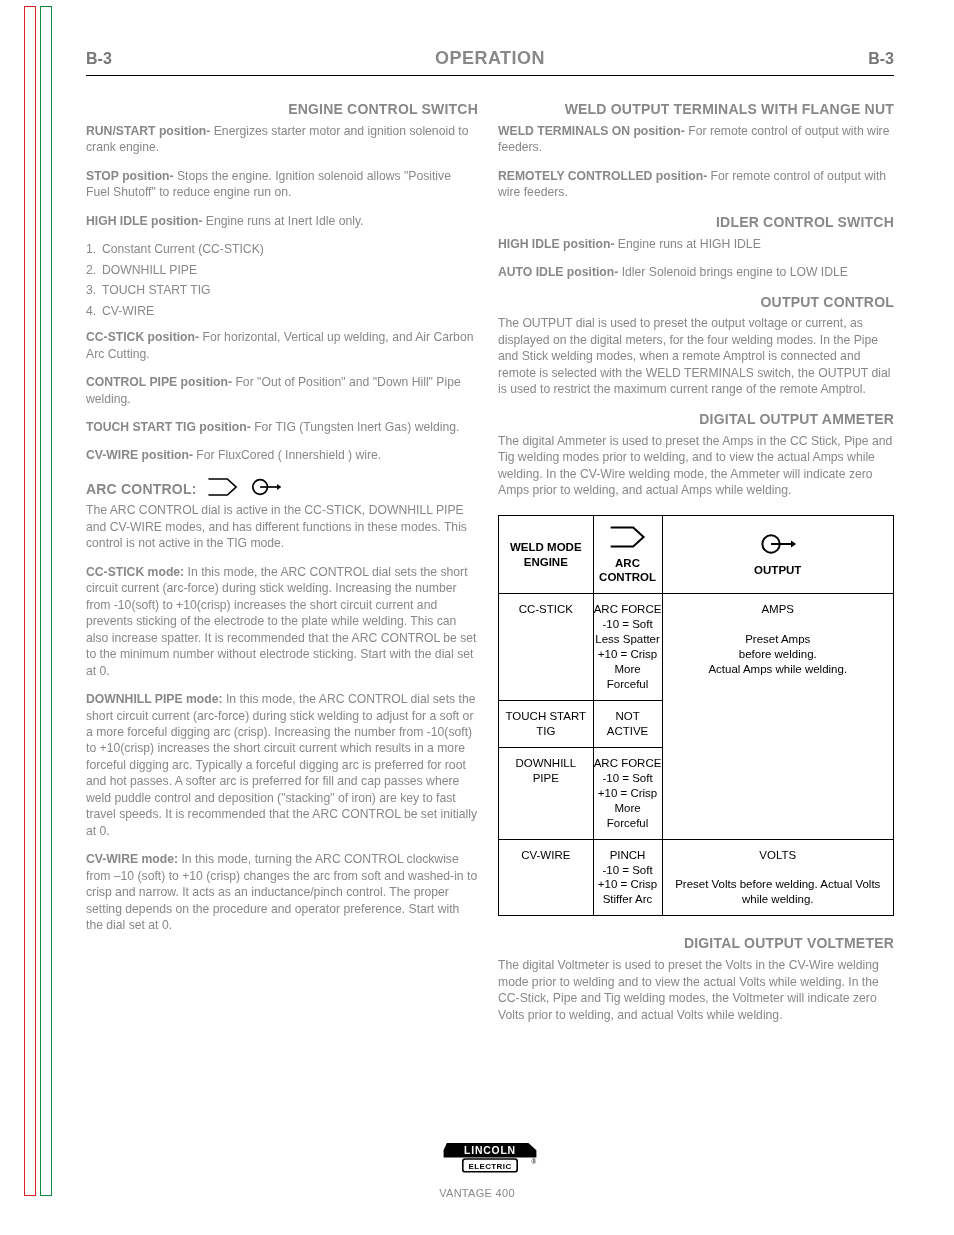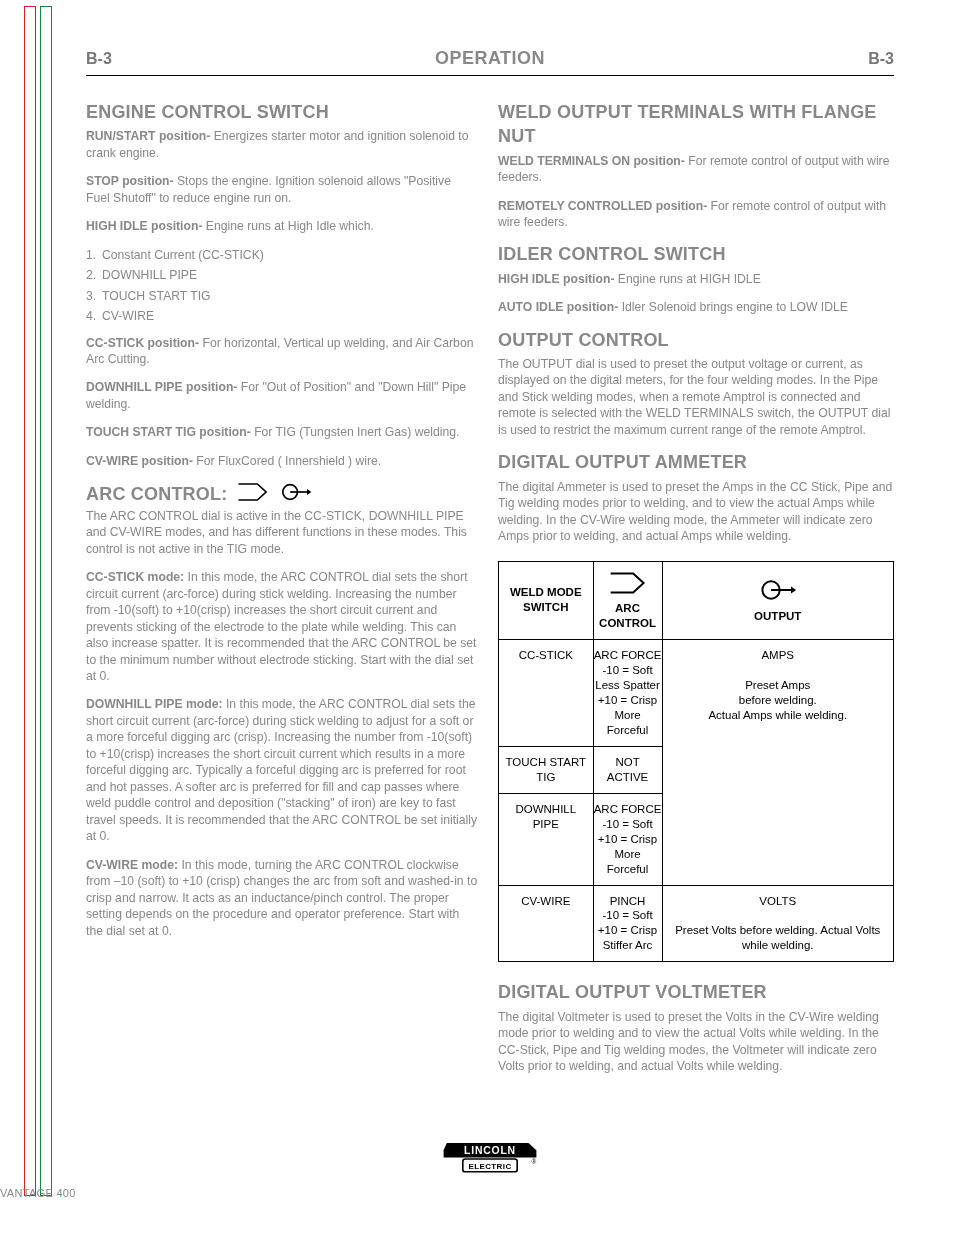--- a/index.html
+++ b/index.html
@@ -11,37 +11,37 @@
 
   .header { position: absolute; top: 48px; left: 86px; right: 60px; }
   .header-row { display: flex; justify-content: space-between; align-items: baseline; }
   .page-id { font-weight: bold; font-size: 16px; color: #777; }
   .section-title { font-weight: bold; font-size: 18px; letter-spacing: 0.5px; color: #888; }
   .header-rule { margin-top: 6px; border: none; border-top: 1px solid #000; }
 
   .left-col { position: absolute; left: 86px; top: 100px; width: 392px; font-size: 12.2px; line-height: 1.35; }
   .right-col { position: absolute; left: 498px; top: 100px; width: 396px; font-size: 12.2px; line-height: 1.35; }
 
-  .hstrong { font-weight: bold; font-size: 18px; margin-bottom: 4px; letter-spacing: 0.2px; color: #888; }
+  .hstrong { font-weight: bold; font-size: 14px; margin-bottom: 4px; letter-spacing: 0.2px; color: #888; text-align: right; }
   .inline-strong { font-weight: bold; text-align: center; }
   p { margin-bottom: 12px; }
   .numlist > div { display: flex; margin-bottom: 4px; }
   .numlist > div > span:first-child { width: 16px; flex-shrink: 0; }
 
   .ammeter-block { margin-top: 6px; }
 
   .icon-tag, .icon-circ { display:inline-block; vertical-align: middle; }
 
   .table-wrap { margin-top: 16px; }
   table.controls { border-collapse: collapse; width: 100%; }
   table.controls td, table.controls th { border: 1px solid #000; padding: 8px 0; font-size: 11.5px; vertical-align: top; text-align: center; line-height: 1.3; }
   table.controls th { font-weight: bold; font-size: 11.5px; height: 58px; vertical-align: middle; }
   .left-head { text-align: left; }
 
-  .footer-model { position: absolute; bottom: 36px; left: 0; width: 954px; text-align: left; font-size: 11px; letter-spacing: 0.3px; color: #888; }
+  .footer-model { position: absolute; bottom: 36px; left: 0; width: 954px; text-align: center; font-size: 11px; letter-spacing: 0.3px; color: #888; }
   .logo { position: absolute; bottom: 54px; left: 0; width: 954px; text-align: center; margin-left: 13px; }
   .logo svg { display: inline-block; }
 
   .faded { color: #888; }
   .faded-strong { color: #888; font-weight: bold; }
 </style>
 </head>
 <body>
 <div class="page">
 
@@ -54,42 +54,42 @@
       <span class="section-title">OPERATION</span>
       <span class="page-id">B-3</span>
     </div>
     <hr class="header-rule">
   </div>
 
   <div class="left-col">
     <div class="hstrong faded-strong">ENGINE CONTROL SWITCH</div>
     <p class="faded"><span class="inline-strong">RUN/START position-</span> <span>Energizes starter motor and ignition solenoid to crank engine.</span></p>
     <p class="faded"><span class="inline-strong">STOP position-</span> <span>Stops the engine. Ignition solenoid allows "Positive Fuel Shutoff" to reduce engine run on.</span></p>
-    <p class="faded"><span class="inline-strong">HIGH IDLE position-</span> <span>Engine runs at High Idle which.</span></p>
+    <p class="faded"><span class="inline-strong">HIGH IDLE position-</span> <span>Engine runs at Inert Idle only.</span></p>
 
     <div class="numlist faded">
       <div>
           <span>1.</span>
           <span>Constant Current (CC-STICK)</span>
         </div>
       <div>
           <span>2.</span>
           <span>DOWNHILL PIPE</span>
         </div>
       <div>
           <span>3.</span>
           <span>TOUCH START TIG</span>
         </div>
       <div>
           <span>4.</span>
           <span>CV-WIRE</span>
         </div>
     </div>
     <p class="faded" style="margin-top:10px;"><span class="inline-strong">CC-STICK position-</span> <span>For horizontal, Vertical up welding, and Air Carbon Arc Cutting.</span></p>
-    <p class="faded"><span class="inline-strong">DOWNHILL PIPE position-</span> <span>For "Out of Position" and "Down Hill" Pipe welding.</span></p>
+    <p class="faded"><span class="inline-strong">CONTROL PIPE position-</span> <span>For "Out of Position" and "Down Hill" Pipe welding.</span></p>
     <p class="faded"><span class="inline-strong">TOUCH START TIG position-</span> <span>For TIG (Tungsten Inert Gas) welding.</span></p>
     <p class="faded"><span class="inline-strong">CV-WIRE position-</span> <span>For FluxCored ( Innershield ) wire.</span></p>
 
     <div style="display:flex; align-items:center; gap:10px; margin-top:10px;">
       <div class="hstrong faded-strong" style="margin:0;">ARC CONTROL:</div>
       <span class="icon-tag">
         <svg width="32" height="22" viewBox="0 0 44 30">
             <path d="M2 4 H28 L40 15 L28 26 H2" fill="none" stroke="#000" stroke-width="2.3"></path>
           </svg>
       </span>
@@ -121,21 +121,21 @@
 
     <div class="ammeter-block">
       <div class="hstrong faded-strong">DIGITAL OUTPUT AMMETER</div>
       <p class="faded">The digital Ammeter is used to preset the Amps in the CC Stick, Pipe and Tig welding modes prior to welding, and to view the actual Amps while welding. In the CV-Wire welding mode, the Ammeter will indicate zero Amps prior to welding, and actual Amps while welding.</p>
     </div>
 
     <div class="table-wrap">
       <table class="controls">
         <tbody>
             <tr>
-          <th class="left-head"><span>WELD MODE</span><br><span>SWITCH</span></th>
+          <th class="left-head"><span>WELD MODE</span><br><span>ENGINE</span></th>
           <th>
             <svg width="40" height="26" viewBox="0 0 44 30">
                   <path d="M2 4 H28 L40 15 L28 26 H2" fill="none" stroke="#000" stroke-width="2.3"></path>
                 </svg>
             <div style="margin-top:2px;"><span>ARC</span><br><span>CONTROL</span></div>
           </th>
           <th>
             <svg width="42" height="26" viewBox="0 0 46 30">
                   <circle cx="15" cy="15" r="10" fill="none" stroke="#000" stroke-width="2.3"></circle>
                   <line x1="15" y1="15" x2="38" y2="15" stroke="#000" stroke-width="2.3"></line>

